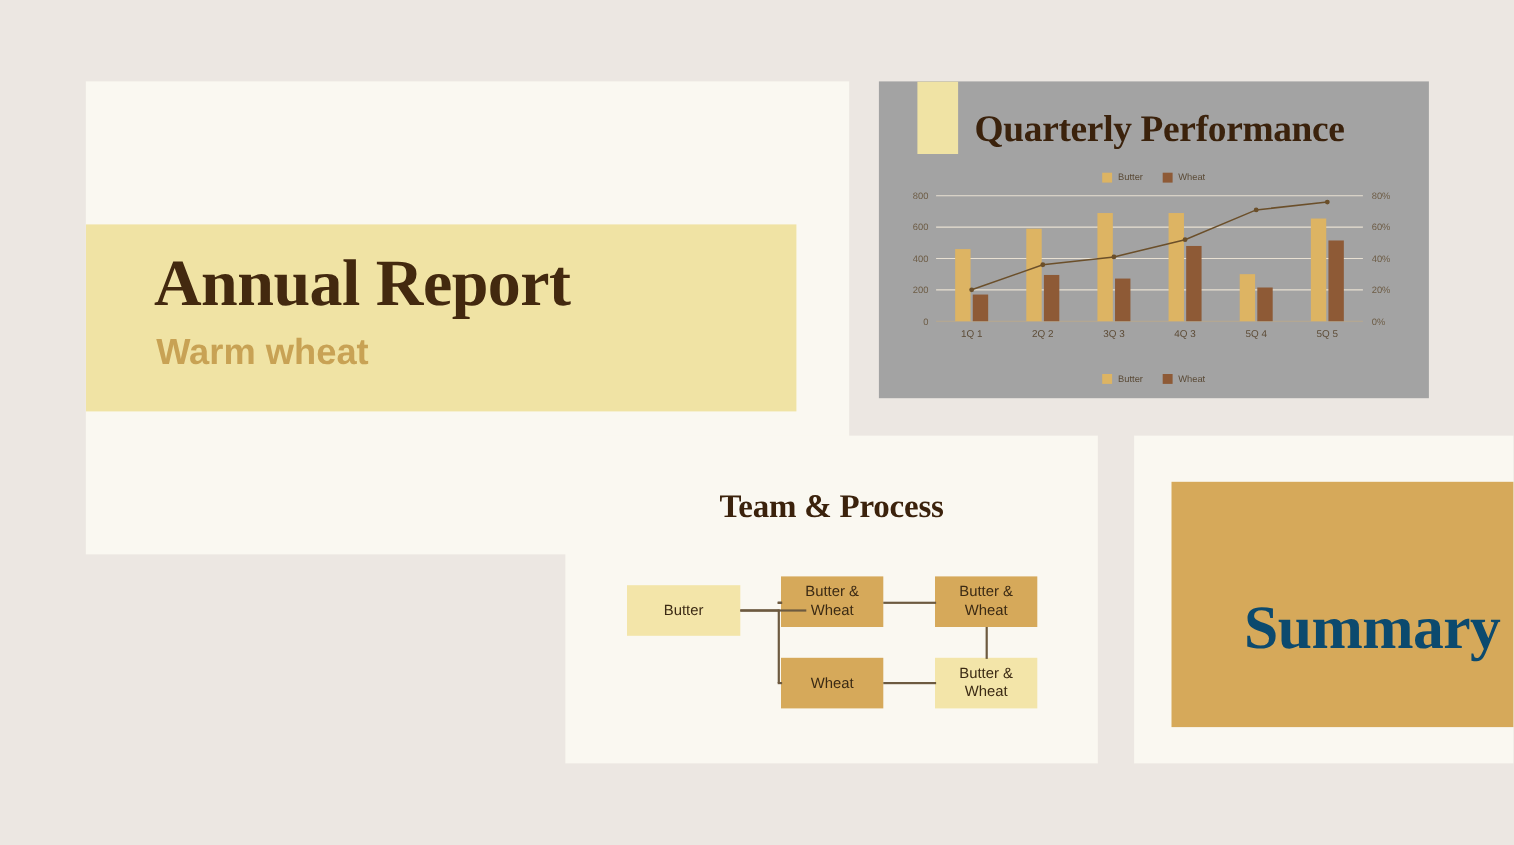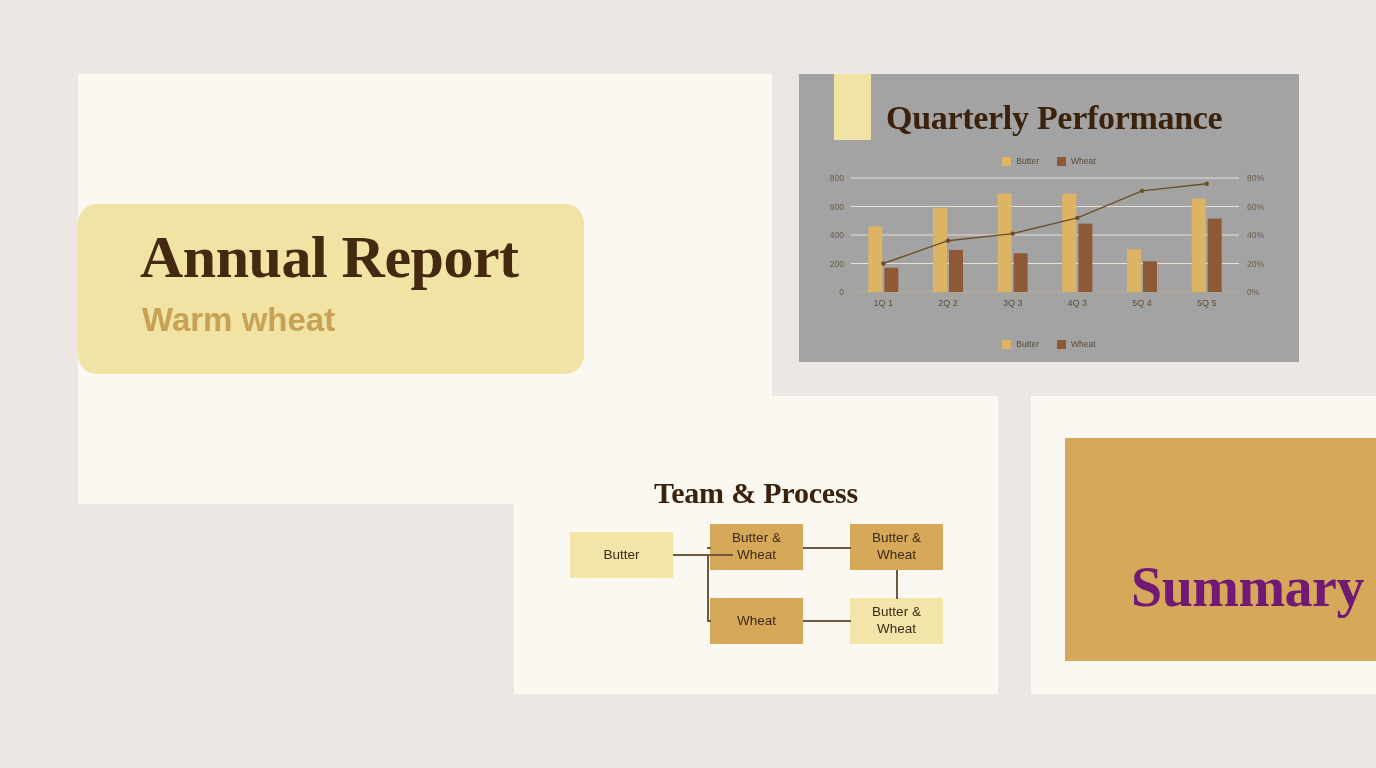--- a/index.html
+++ b/index.html
@@ -36,24 +36,23 @@
     left: 78px;
     top: 74px;
     width: 694px;
     height: 430px;
     z-index: 1;
   }
   #slide-title .title-band {
     position: absolute;
     left: 0;
     top: 130px;
-    width: 506px;
+    width: 646px;
     height: 170px;
     background: #f0e3a4;
-    border-radius: 19px;
   }
   #slide-title .deck-title {
     position: absolute;
     left: 62px;
     top: 22px;
     font-family: "Liberation Serif", serif;
     font-weight: bold;
     font-size: 60px;
     line-height: 1.05;
     letter-spacing: -0.5px;
@@ -137,21 +136,20 @@
     position: absolute;
     left: 0;
     top: 48px;
     width: 100%;
     text-align: center;
     font-family: "Liberation Serif", serif;
     font-weight: bold;
     font-size: 30px;
     color: #3b220c;
     letter-spacing: -0.2px;
-    margin-top: 32px;
   }
   .flow {
     position: absolute;
     left: 0; top: 128px;
     width: 484px;
     height: 140px;
   }
   .node {
     position: absolute;
     display: flex;
@@ -182,25 +180,25 @@
     position: absolute;
     left: 34px;
     top: 42px;
     width: 350px;
     height: 223px;
     background: #d6a95a;
   }
   #slide-summary .summary-title {
     position: absolute;
     left: 66px;
-    top: 117px;
+    top: 101px;
     font-family: "Liberation Serif", serif;
     font-weight: bold;
     font-size: 56px;
-    color: #701a75;
+    color: #0c4a6e;
     letter-spacing: -0.5px;
     white-space: nowrap;
   }
 </style>
 </head>
 <body>
 
 <div class="canvas">
 
   <div class="slide" id="slide-title">

